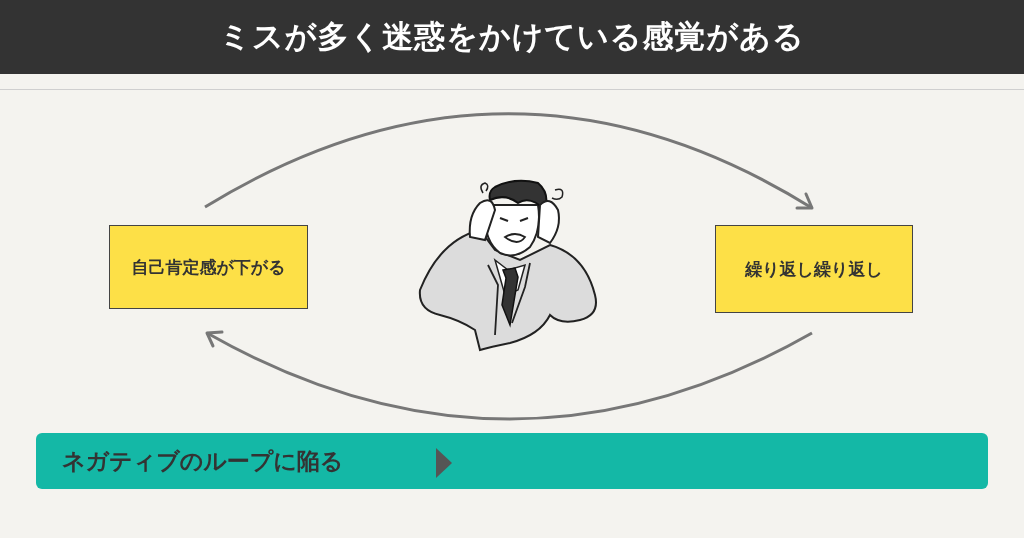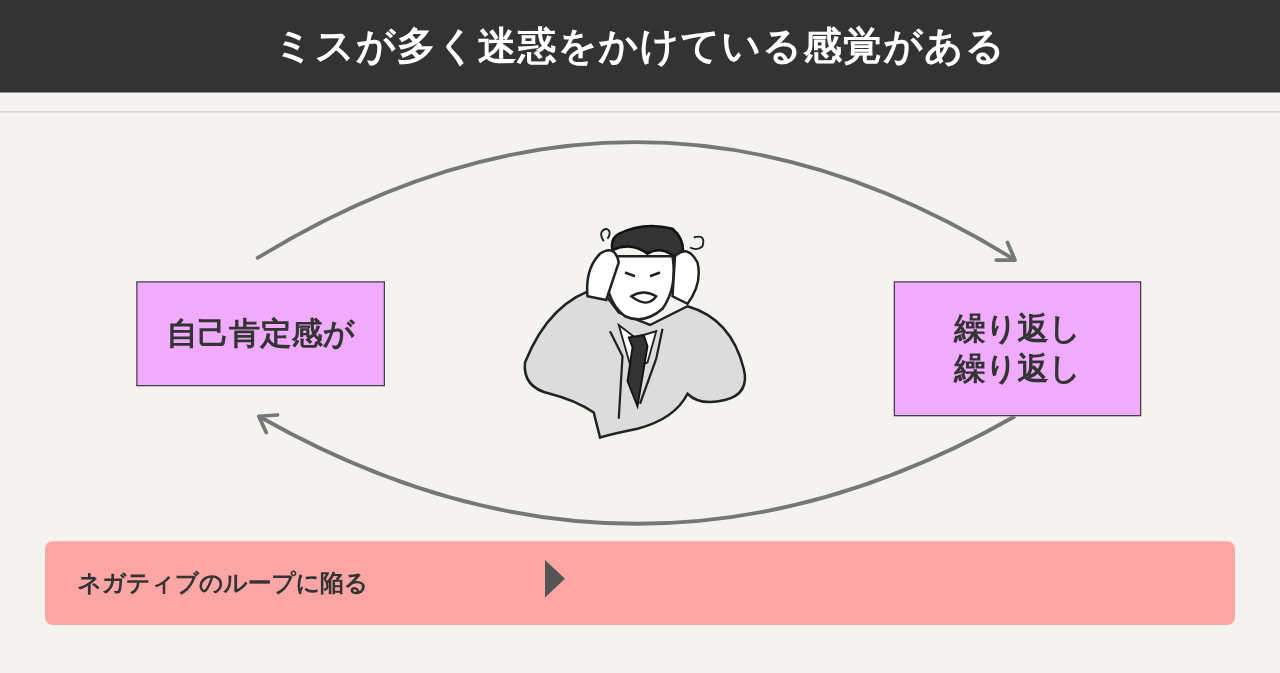--- a/index.html
+++ b/index.html
@@ -14,34 +14,34 @@
     background:#333333;
     display:flex; align-items:center; justify-content:center;
   }
   .header-title {
     color:#ffffff; font-size:31px; font-weight:bold; letter-spacing:1px;
   }
   .header-line {
     position:absolute; left:0; top:89px; width:1024px; height:1px; background:#cfcfcf;
   }
   .box {
-    position:absolute; background:#f0abfc; border:1.5px solid #444;
+    position:absolute; background:#fde047; border:1.5px solid #444;
     box-sizing:border-box;
-    display:flex; flex-direction:column; align-items:center; justify-content:center;
-    color:#333; font-size:25px; font-weight:bold; line-height:32px; text-align:center;
+    display:flex; flex-direction:row; align-items:center; justify-content:center;
+    color:#333; font-size:17px; font-weight:bold; line-height:32px; text-align:center;
   }
   .box-left { left:109px; top:225px; width:199px; height:84px; }
-  .box-right { left:715px; top:225px; width:198px; height:108px; }
+  .box-right { left:715px; top:225px; width:198px; height:88px; }
   svg.arrows { position:absolute; left:0; top:0; }
   .figure { position:absolute; left:400px; top:165px; width:220px; height:190px; }
   .banner {
-    position:absolute; left:36px; top:433px; width:952px; height:67px;
-    background:#fca5a5; border-radius:6px;
+    position:absolute; left:36px; top:433px; width:952px; height:56px;
+    background:#14b8a6; border-radius:6px;
     display:flex; align-items:center;
-    color:#333; font-size:19px; font-weight:bold;
+    color:#333; font-size:23px; font-weight:bold;
   }
   .banner-left { position:absolute; left:26px; }
   .banner-right { position:absolute; left:447px; }
   .banner-arrow {
     position:absolute; left:400px; top:15px; width:0; height:0;
     border-top:15px solid transparent; border-bottom:15px solid transparent;
     border-left:16px solid #555;
   }
 </style>
 </head>
@@ -58,20 +58,21 @@
     <path d="M 797 208 L 812 208 L 806 194" fill="none" stroke="#777" stroke-width="3" stroke-linecap="round" stroke-linejoin="round"></path>
   </g>
   <g>
     <path d="M 812 333 Q 510 505 207 333" fill="none" stroke="#777" stroke-width="3"></path>
     <path d="M 222 332 L 207 333 L 213 346" fill="none" stroke="#777" stroke-width="3" stroke-linecap="round" stroke-linejoin="round"></path>
   </g>
 </svg>
 
 <div class="box box-left">
   <span>自己肯定感が</span>
+  <span>下がる</span>
 </div>
 
 <div class="box box-right">
   <span>繰り返し</span>
   <span>繰り返し</span>
 </div>
 
 <svg class="figure" viewBox="0 0 220 190">
 
   <path d="M 20 125 Q 40 75 80 65 L 95 85 L 120 95 L 150 80 Q 185 90 195 130 Q 200 150 180 155 Q 160 160 150 150 Q 140 170 110 178 Q 90 182 80 185 L 75 165 Q 60 155 40 150 Q 18 145 20 125 Z" fill="#dcdcdc" stroke="#222" stroke-width="2"></path>

